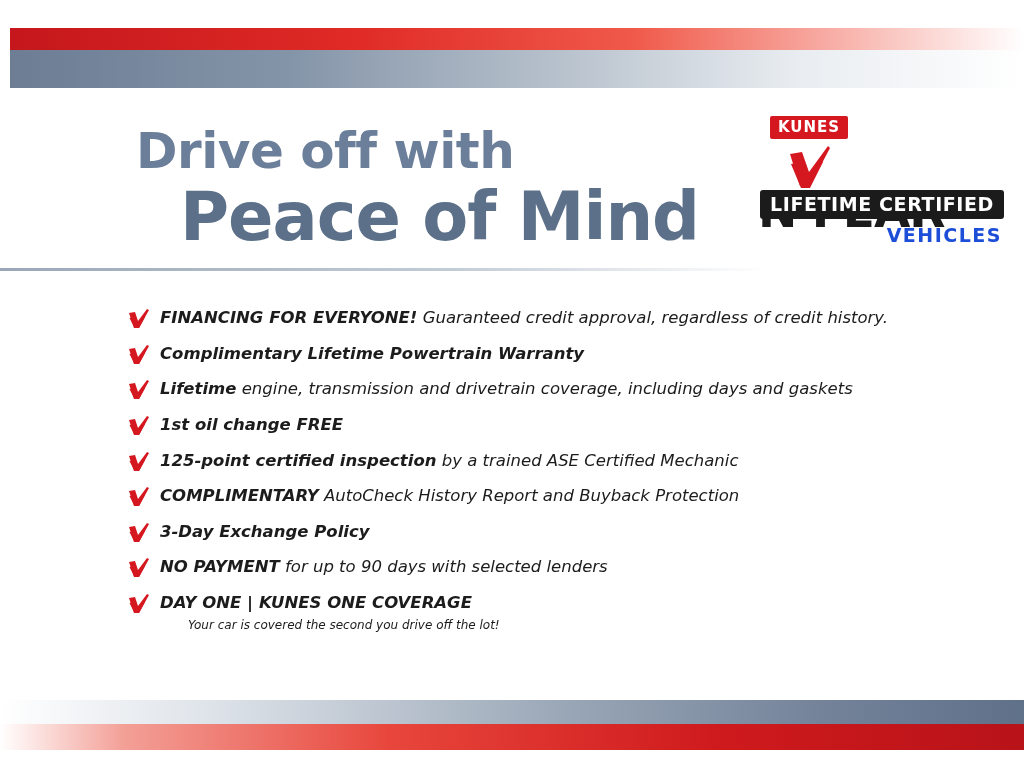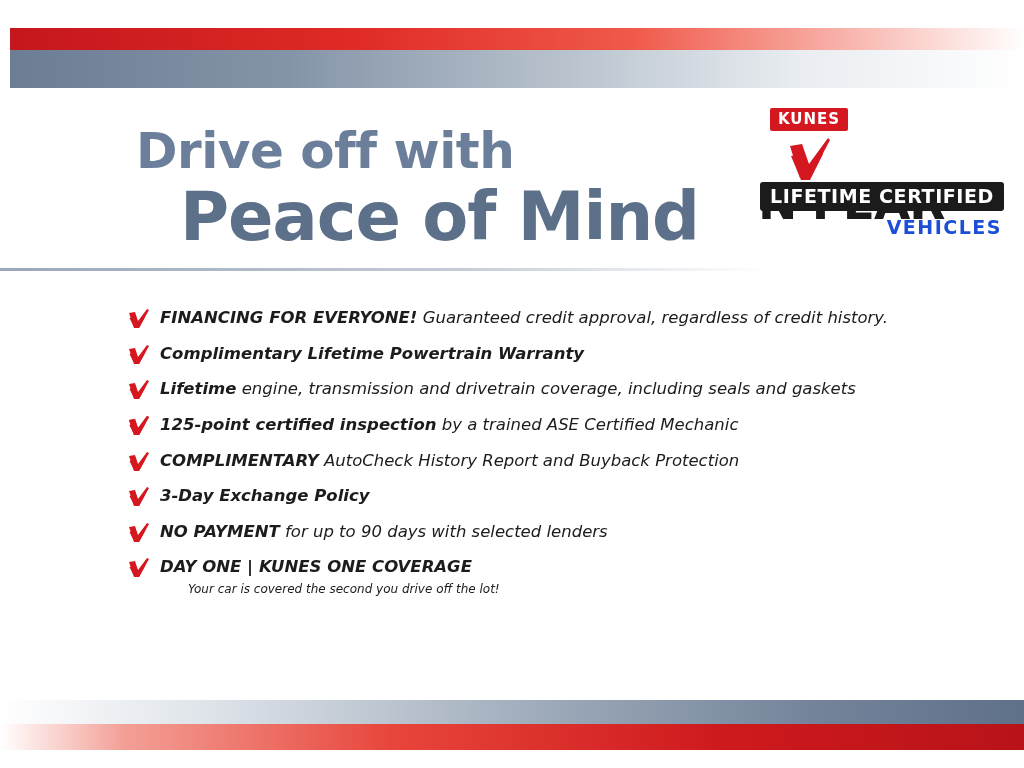--- a/index.html
+++ b/index.html
@@ -108,21 +108,21 @@
     top: 268px;
     width: 768px;
     height: 3px;
     background: linear-gradient(90deg, #9aa7b7 0%, #c4ccd6 60%, #ffffff 100%);
   }
 
   
   .logo {
     position: absolute;
     right: 16px;
-    top: 108px;
+    top: 116px;
     width: 250px;
     height: 140px;
   }
   .logo-kunes {
     position: absolute;
     left: 12px;
     top: 0px;
     background: #d51820;
     color: #ffffff;
     font-family: "DejaVu Sans", sans-serif;
@@ -266,31 +266,31 @@
       <b>Complimentary Lifetime Powertrain Warranty</b><span></span>
     </div>
 
     <div class="benefit">
       <span class="tick">
         <svg viewBox="0 0 22 20" width="22" height="20">
             <path d="M1 4 L7 3 L10 12 L19 0 L21 1 L11 19 L6 19 Z" fill="#d51820"></path>
             <path d="M1.5 9 L6.5 8 L10 15 L15.5 7 L17 8 L11 19 L6.5 19 Z" fill="#d51820"></path>
           </svg>
       </span>
-      <b>Lifetime</b><span> engine, transmission and drivetrain coverage, including seals and gaskets</span>
-    </div>
-
-    <div class="benefit">
-      <span class="tick">
-        <svg viewBox="0 0 22 20" width="22" height="20">
-            <path d="M1 4 L7 3 L10 12 L19 0 L21 1 L11 19 L6 19 Z" fill="#d51820"></path>
-            <path d="M1.5 9 L6.5 8 L10 15 L15.5 7 L17 8 L11 19 L6.5 19 Z" fill="#d51820"></path>
-          </svg>
-      </span>
-      <span></span>
+      <b>Lifetime</b><span> engine, transmission and drivetrain coverage, including days and gaskets</span>
+    </div>
+
+    <div class="benefit">
+      <span class="tick">
+        <svg viewBox="0 0 22 20" width="22" height="20">
+            <path d="M1 4 L7 3 L10 12 L19 0 L21 1 L11 19 L6 19 Z" fill="#d51820"></path>
+            <path d="M1.5 9 L6.5 8 L10 15 L15.5 7 L17 8 L11 19 L6.5 19 Z" fill="#d51820"></path>
+          </svg>
+      </span>
+      <b>1st oil change FREE</b><span></span>
     </div>
 
     <div class="benefit">
       <span class="tick">
         <svg viewBox="0 0 22 20" width="22" height="20">
             <path d="M1 4 L7 3 L10 12 L19 0 L21 1 L11 19 L6 19 Z" fill="#d51820"></path>
             <path d="M1.5 9 L6.5 8 L10 15 L15.5 7 L17 8 L11 19 L6.5 19 Z" fill="#d51820"></path>
           </svg>
       </span>
       <b>125-point certified inspection</b><span> by a trained ASE Certified Mechanic</span>

